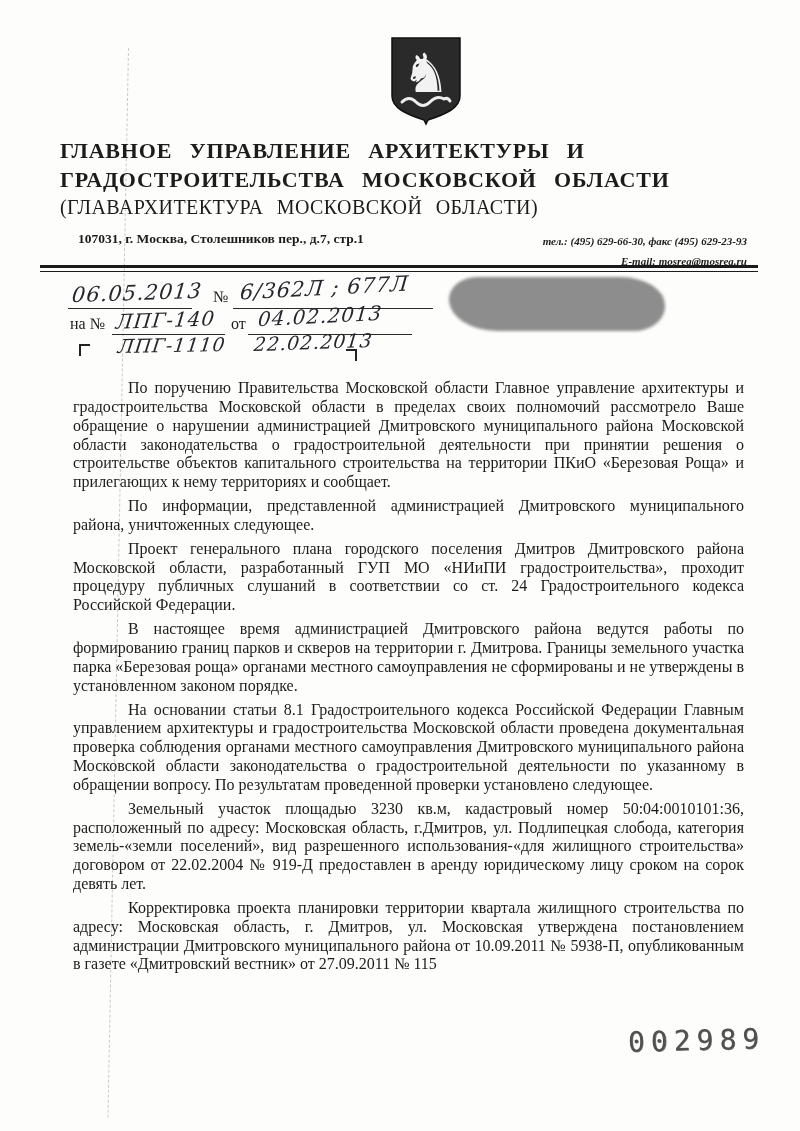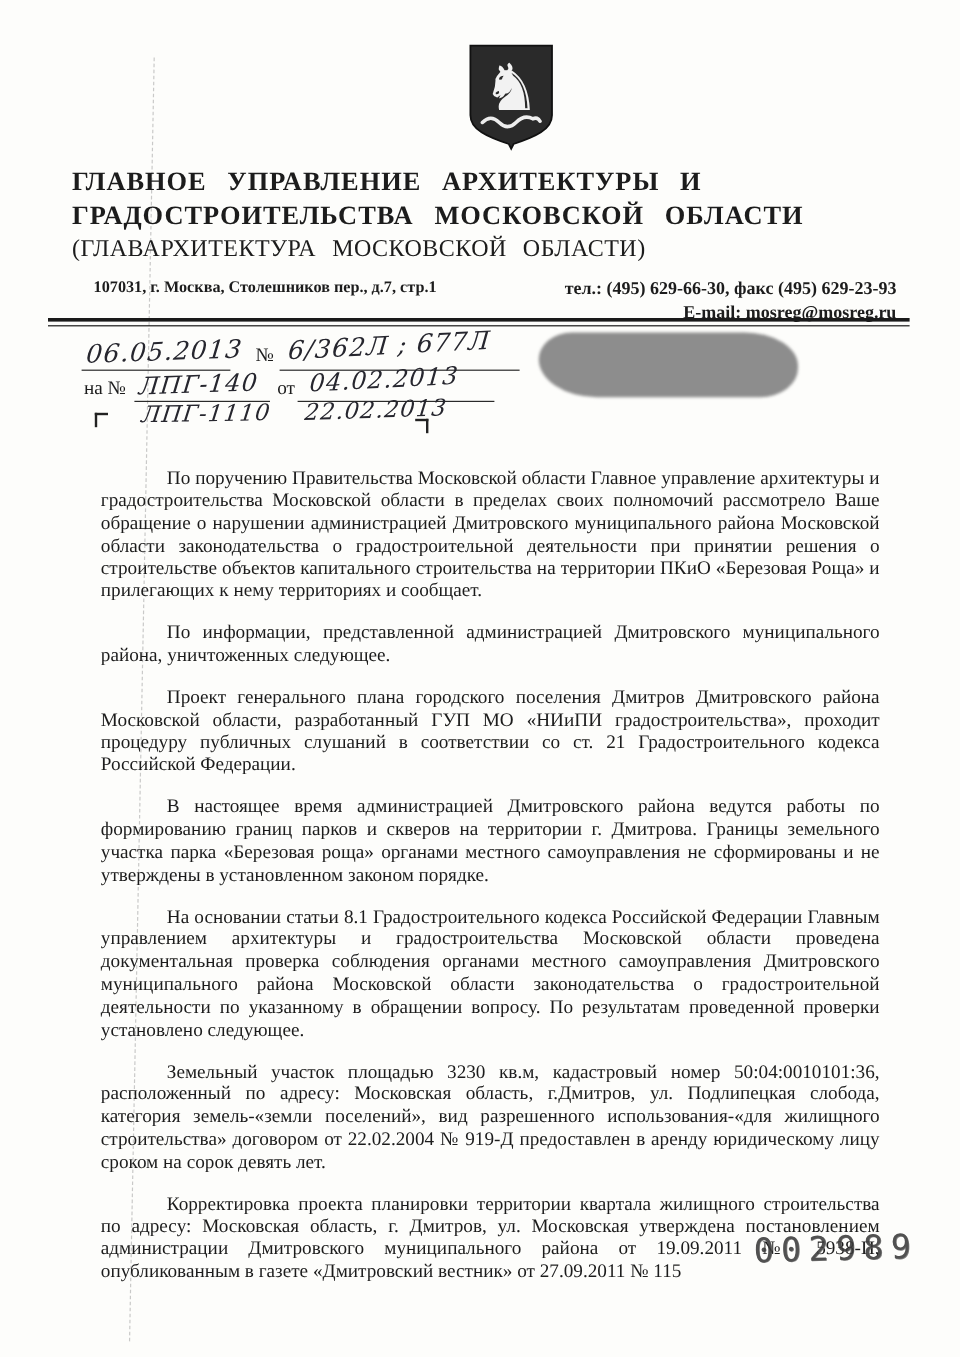--- a/index.html
+++ b/index.html
@@ -74,24 +74,25 @@
     font-size: 13.5px;
     font-weight: bold;
     white-space: nowrap;
     z-index: 2;
   }
   .contact-right {
     position: absolute;
     right: 53px;
     top: 231px;
     text-align: right;
-    font-size: 15px;
+    font-size: 11px;
     font-weight: bold;
     line-height: 20px;
     z-index: 2;
+    font-style: italic;
   }
 
   
   .rule-thick {
     position: absolute;
     left: 40px;
     top: 265px;
     width: 718px;
     border-top: 3px solid #1a1a1a;
     z-index: 2;
@@ -178,21 +179,21 @@
     position: absolute;
     left: 68px;
     top: 374px;
     width: 681px;
     font-size: 16px;
     line-height: 18.85px;
     text-align: justify;
     z-index: 2;
   }
   .body-text p {
-    margin: 16px;
+    margin: 5px;
     text-indent: 55px;
   }
 
   
   .stamp {
     position: absolute;
     left: 628px;
     top: 1024px;
     font-family: "DejaVu Sans Mono", monospace;
     font-size: 28px;
@@ -251,22 +252,22 @@
 
   <span class="hand ref-reply2">ЛПГ-1110</span>
   <span class="hand ref-from-date2">22.02.2013</span>
 
   <div class="corner-left"></div>
   <div class="corner-right"></div>
 
   <div class="body-text">
     <p>По поручению Правительства Московской области Главное управление архитектуры и градостроительства Московской области  в пределах своих полномочий рассмотрело Ваше обращение о нарушении администрацией Дмитровского муниципального района Московской области законодательства о градостроительной деятельности при принятии решения о строительстве объектов капитального строительства на территории ПКиО «Березовая Роща» и прилегающих к нему территориях и сообщает.</p>
     <p>По информации, представленной администрацией Дмитровского муниципального района, уничтоженных следующее.</p>
-    <p>Проект генерального плана городского поселения Дмитров Дмитровского района Московской области, разработанный ГУП МО «НИиПИ градостроительства», проходит процедуру публичных слушаний в соответствии со ст. 21 Градостроительного кодекса Российской Федерации.</p>
+    <p>Проект генерального плана городского поселения Дмитров Дмитровского района Московской области, разработанный ГУП МО «НИиПИ градостроительства», проходит процедуру публичных слушаний в соответствии со ст. 24 Градостроительного кодекса Российской Федерации.</p>
     <p>В настоящее время администрацией Дмитровского района ведутся работы по формированию границ парков и скверов на территории г. Дмитрова. Границы земельного участка парка «Березовая роща» органами местного самоуправления не сформированы и не утверждены в установленном законом порядке.</p>
     <p>На основании статьи 8.1 Градостроительного кодекса Российской Федерации Главным управлением архитектуры и градостроительства Московской области проведена документальная проверка соблюдения органами местного самоуправления Дмитровского муниципального района Московской области законодательства о градостроительной деятельности по указанному в обращении вопросу. По результатам проведенной проверки установлено следующее.</p>
     <p>Земельный участок площадью 3230 кв.м, кадастровый номер 50:04:0010101:36, расположенный по адресу: Московская область, г.Дмитров, ул. Подлипецкая слобода, категория земель-«земли поселений», вид разрешенного использования-«для жилищного строительства» договором от 22.02.2004 № 919-Д  предоставлен в аренду юридическому лицу сроком на сорок девять лет.</p>
-    <p>Корректировка проекта планировки территории квартала жилищного строительства по адресу: Московская область, г. Дмитров, ул. Московская утверждена постановлением администрации Дмитровского муниципального района от  19.09.2011 № 5938-П, опубликованным в газете «Дмитровский вестник» от 27.09.2011 № 115</p>
+    <p>Корректировка проекта планировки территории квартала жилищного строительства по адресу: Московская область, г. Дмитров, ул. Московская утверждена постановлением администрации Дмитровского муниципального района от  10.09.2011 № 5938-П, опубликованным в газете «Дмитровский вестник» от 27.09.2011 № 115</p>
   </div>
 
   <div class="stamp">002989</div>
 
 </div>
 
 </body></html>

